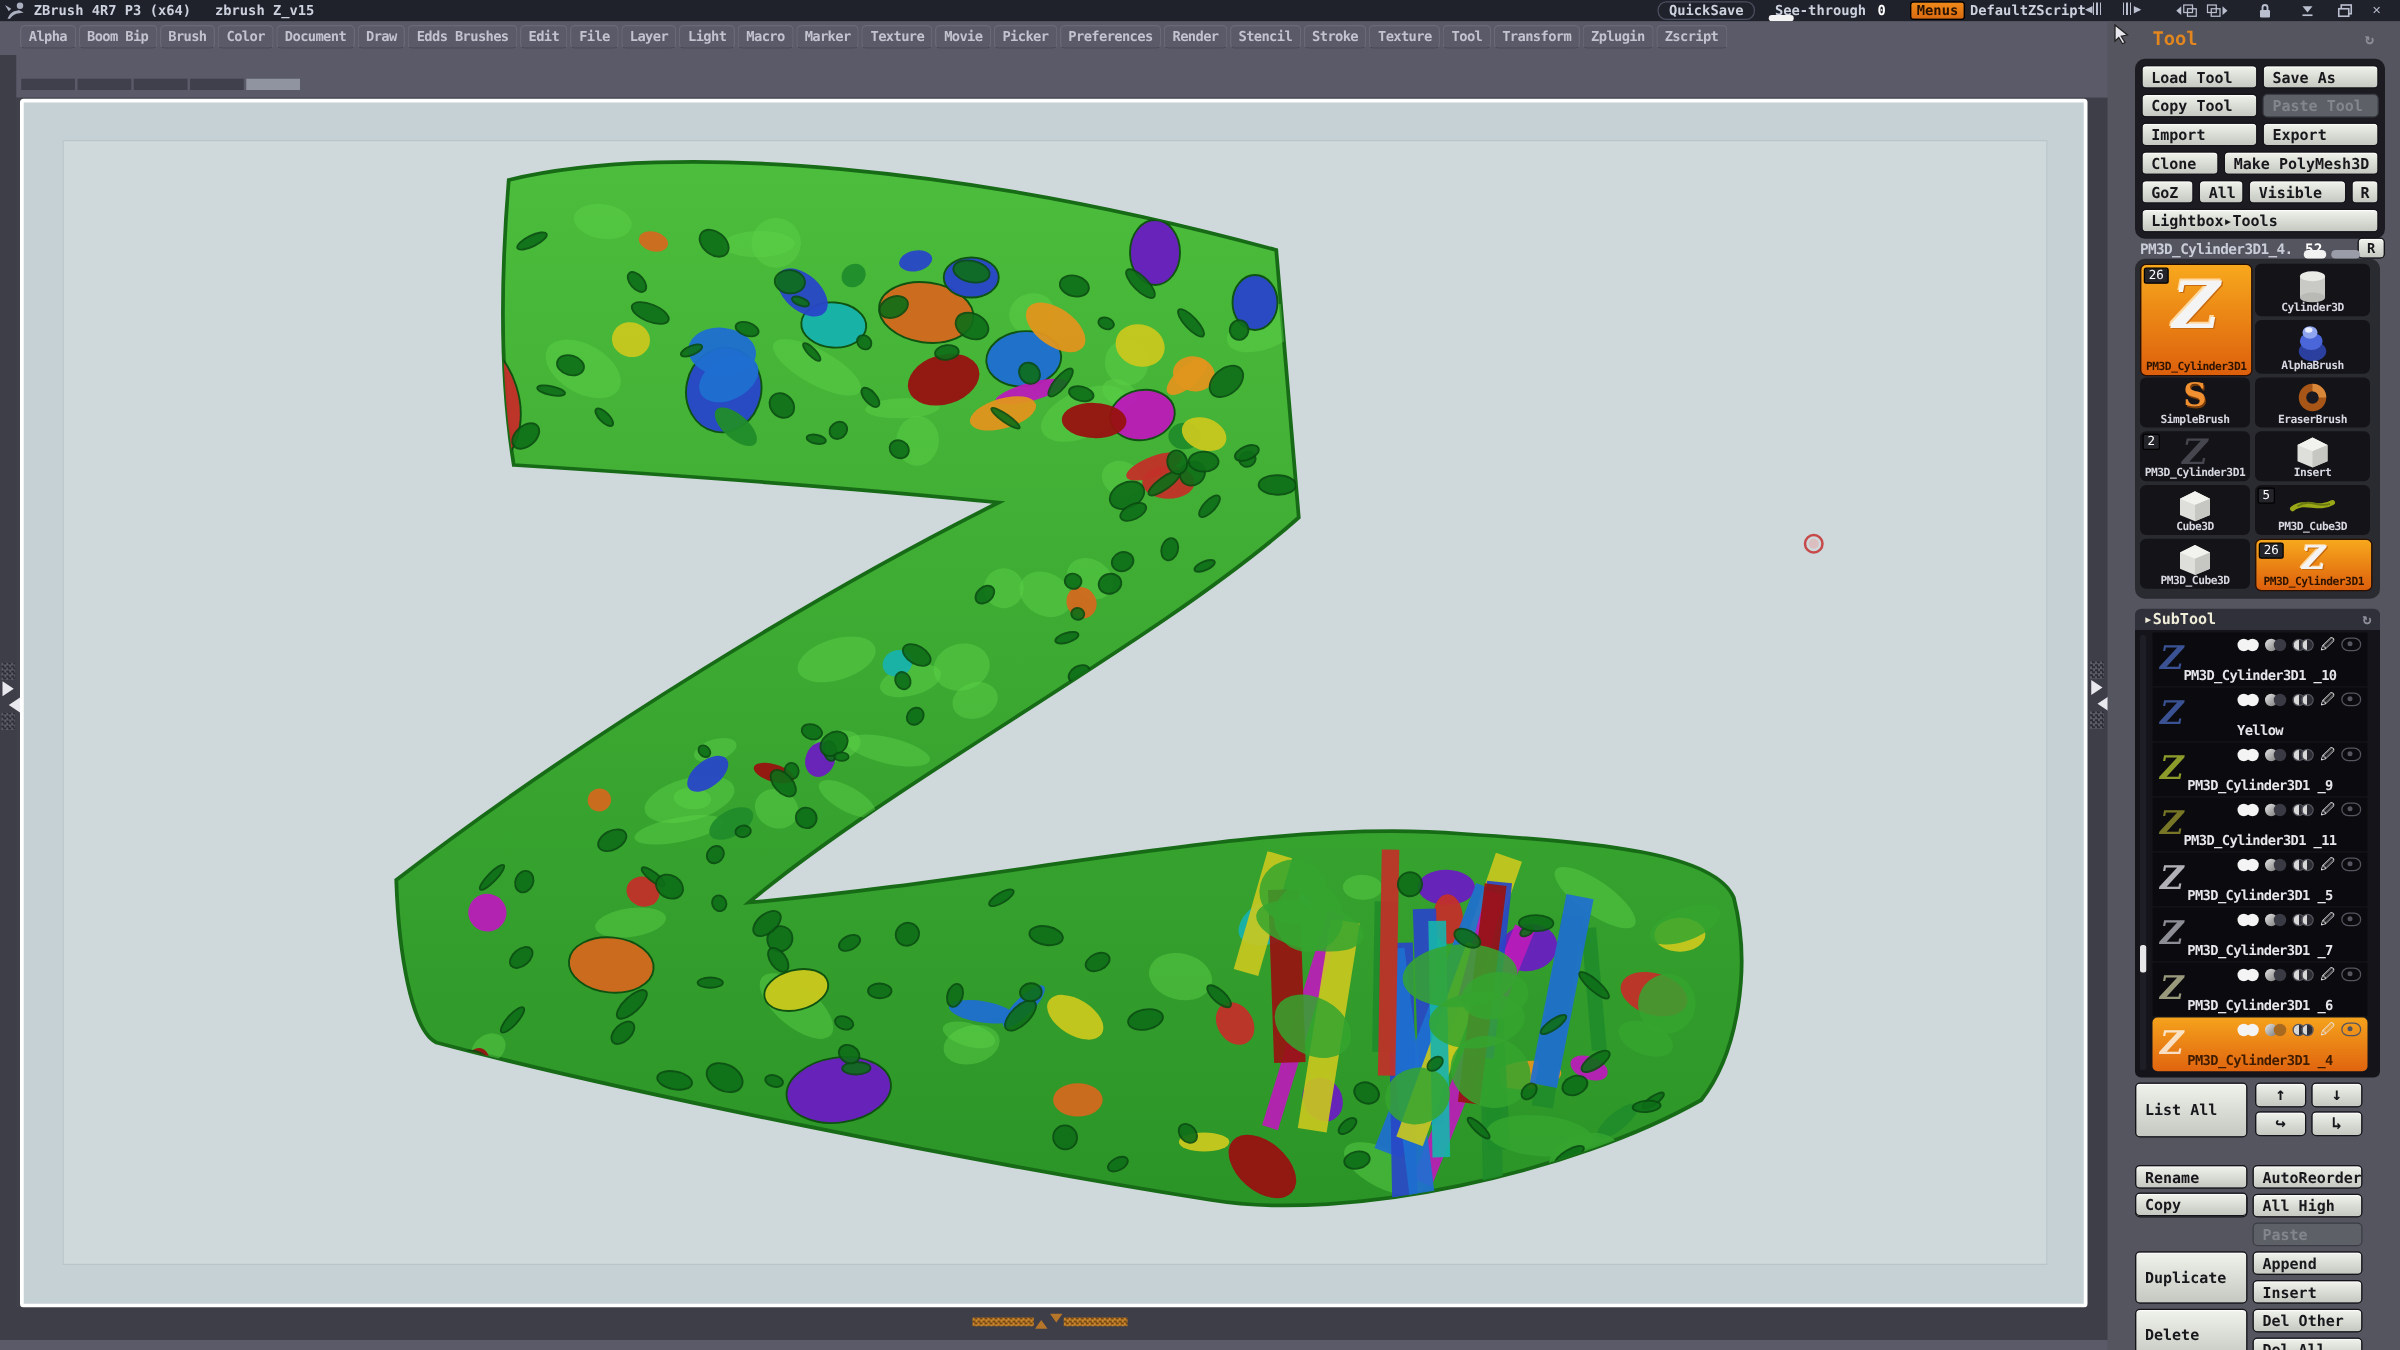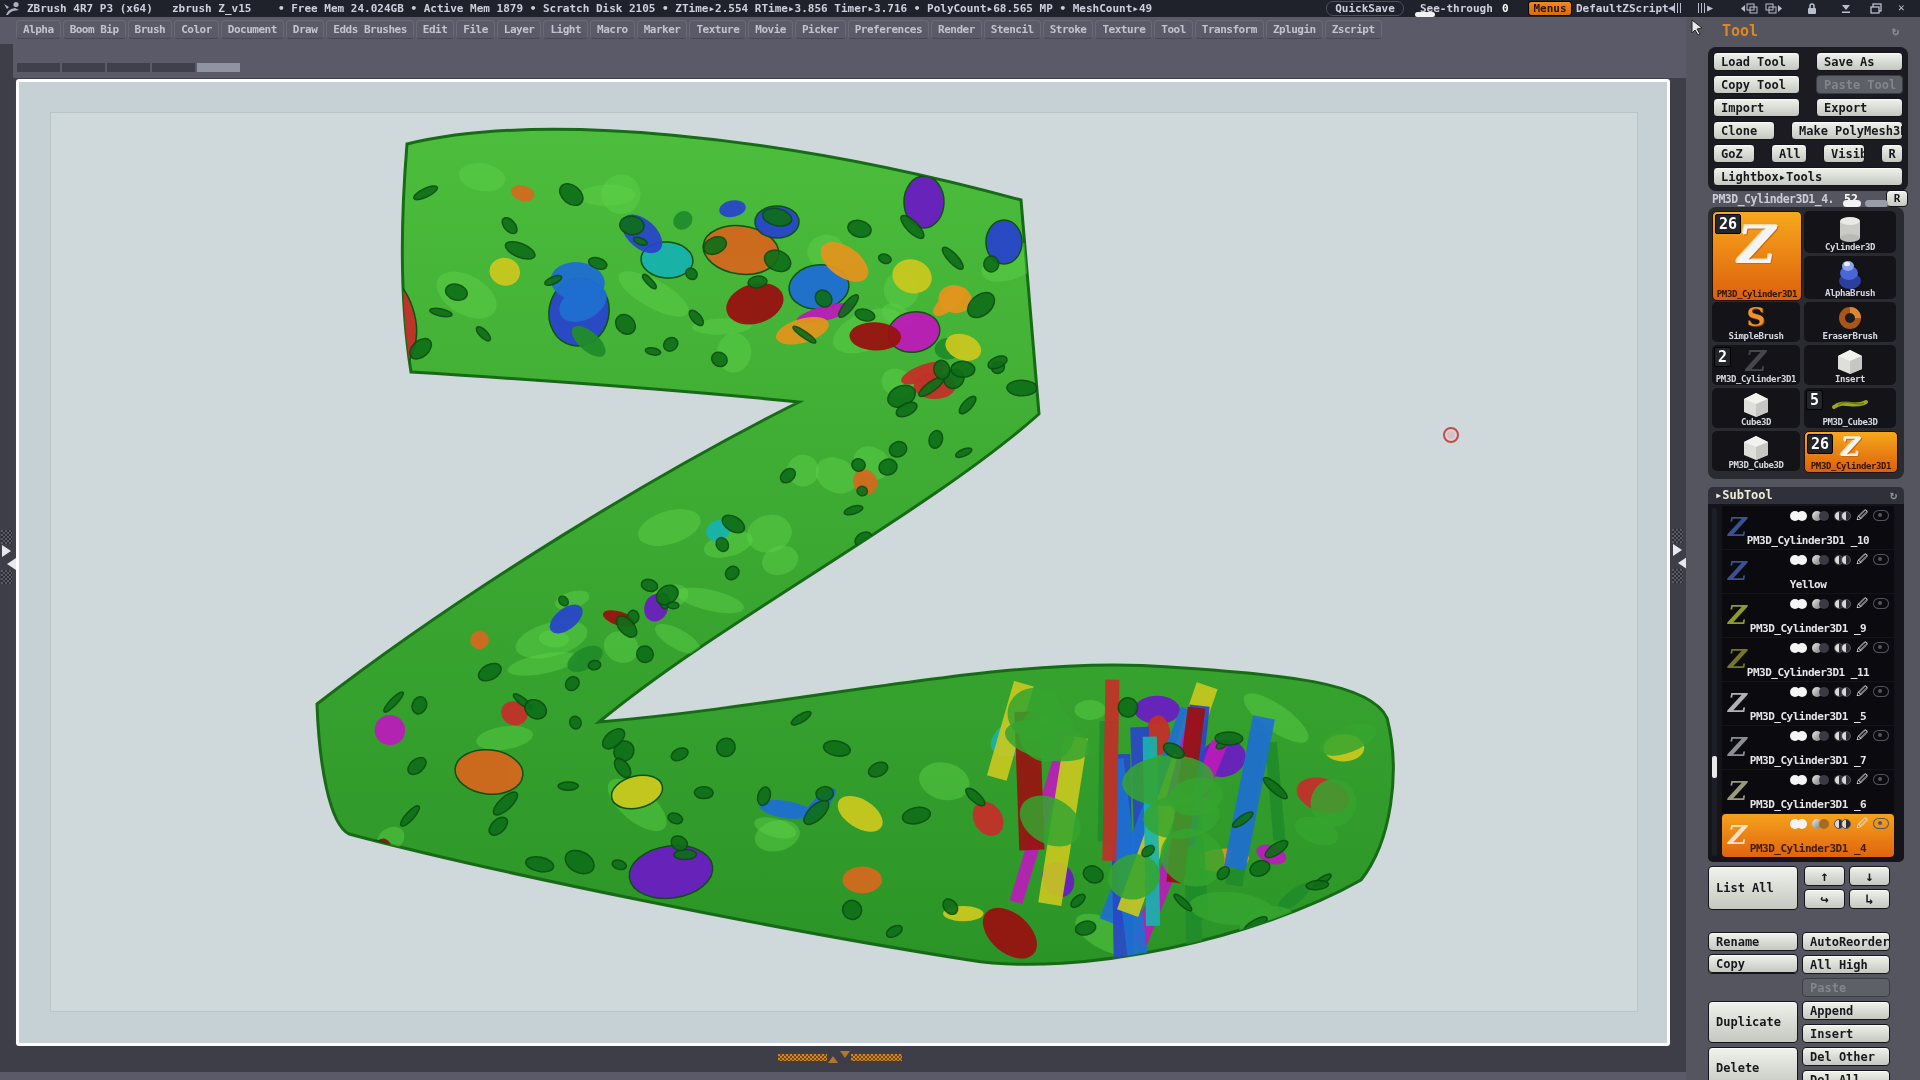--- a/index.html
+++ b/index.html
@@ -52,36 +52,36 @@
   .refresh{position:absolute;font-size:12px;color:#8e8e9a;font-weight:bold;}
   .cursor-arrow{position:absolute;left:4px;top:2px;}
   .btn{background:linear-gradient(#f0f2ec,#c4c8c0);border:1px solid #14141a;border-radius:4px;color:#17171c;
        font-family:"DejaVu Sans Mono","DejaVu Sans",monospace;font-size:12px;font-weight:bold;
        display:flex;align-items:center;justify-content:flex-start;padding:0 0 0 7px;
        box-shadow:inset 0 1px 0 rgba(255,255,255,.75);box-sizing:border-box;cursor:default;white-space:nowrap;overflow:hidden;}
   .btn.ctr{justify-content:center;padding:0;}
   .btn.disabled{background:#5d6066;color:#83868c;border-color:#3b3d44;box-shadow:none;}
   .tool-btns{position:absolute;left:22px;top:30px;width:200px;height:144px;background:#1b1b21;border-radius:8px;
              padding:5px;box-sizing:border-box;display:flex;flex-direction:column;gap:4px;}
-  .trow{display:flex;gap:16px;flex:1;}
+  .trow{display:flex;gap:4px;flex:1;}
   .trow .btn{height:auto;}
   .active-row{position:absolute;left:26px;top:175px;width:196px;height:16px;font-size:11.5px;font-weight:bold;}
   .active-name{color:#c9cdd8;letter-spacing:-0.5px;}
   .active-val{color:#ffffff;margin-left:10px;}
   .rbtn{position:absolute;top:-2px;width:22px;height:17px;font-size:11px;}
   .pill{position:absolute;height:7px;border-radius:4px;}
   
   .thumb-grid{position:absolute;left:22px;top:190px;width:196px;height:272px;background:#2a2a31;border-radius:8px;
               padding:4px;box-sizing:border-box;}
   .cell{position:absolute;background:#131318;border-radius:5px;overflow:hidden;}
   .cell .lbl{position:absolute;left:0;right:0;bottom:1px;text-align:center;font-size:9px;font-weight:bold;
              letter-spacing:-0.4px;color:#d8d8e2;}
   .cell.sel{background:linear-gradient(#f7a81d,#dd5f0c);border:1px solid #2a1000;}
   .cell.sel .lbl{color:#2e1400;}
-  .badge{position:absolute;left:2px;top:2px;background:#24242b;color:#fff;font-size:15px;font-weight:bold;
+  .badge{position:absolute;left:2px;top:2px;background:#24242b;color:#fff;font-size:10px;font-weight:normal;
          padding:0 3px;border-radius:2px;border:1px solid #000;z-index:2;}
   .badge:empty{display:none;}
   .zglyph{position:absolute;left:0;right:0;top:2px;text-align:center;
           font-family:"DejaVu Serif","Liberation Serif",serif;font-style:italic;font-weight:bold;color:#f4f4f4;
           text-shadow:1px 1px 0 #c86a10, -1px -1px 0 #ffd9a0;}
   .icn{position:absolute;left:0;right:0;top:3px;display:flex;justify-content:center;}
   
   .st-head{position:absolute;left:22px;top:470px;width:196px;height:17px;background:#30303a;border-radius:5px 5px 0 0;
            color:#efecd8;font-size:12px;font-weight:bold;line-height:17px;padding-left:7px;box-sizing:border-box;}
   .st-body{position:absolute;left:22px;top:487px;width:196px;height:358px;background:#14141a;border-radius:0 0 5px 5px;}
@@ -117,21 +117,20 @@
 <div id="root">
 
   <div class="titlebar">
     <svg class="t" style="left:3px;top:1px" width="20" height="15" viewBox="0 0 20 15">
       <circle cx="13" cy="3.5" r="2.6" fill="#aab0c0"></circle>
       <path d="M3,14 C6,7 10,8 12,7 L16,9 L10,10 C7,11 6,13 5,14 Z" fill="#aab0c0"></path>
       <path d="M1,3 L6,6 L4,8 Z" fill="#aab0c0"></path>
     </svg>
     <span class="t" style="left:27px">ZBrush 4R7 P3 (x64)</span>
     <span class="t" style="left:172px">zbrush Z_v15</span>
-    <span class="t" style="left:278px">• Free Mem 24.024GB  • Active Mem 1879  • Scratch Disk 2105  •  ZTime▸2.554  RTime▸3.856  Timer▸3.716  • PolyCount▸68.565 MP   • MeshCount▸49</span>
     <span class="tb-chip tb-quicksave" style="left:1326px;width:76px">QuickSave</span>
     <span class="t" style="left:1420px">See-through</span>
     <span class="t" style="left:1502px;color:#fff">0</span>
     <span class="tb-pill" style="left:1415px;top:12px;width:20px;height:5px"></span>
     <span class="tb-chip tb-menus" style="left:1528px;width:42px">Menus</span>
     <span class="t" style="left:1576px">DefaultZScript</span>
     <span class="tbico" style="left:1668px"><span>◀</span><span class="bars"></span></span>
     <span class="tbico" style="left:1698px"><span class="bars"></span><span>▶</span></span>
     <svg class="t" style="left:1737px;top:3px" width="22" height="11" viewBox="0 0 22 11">
       <path d="M4,5.5 L8,2 V9 Z" fill="#b9bfce"></path>

